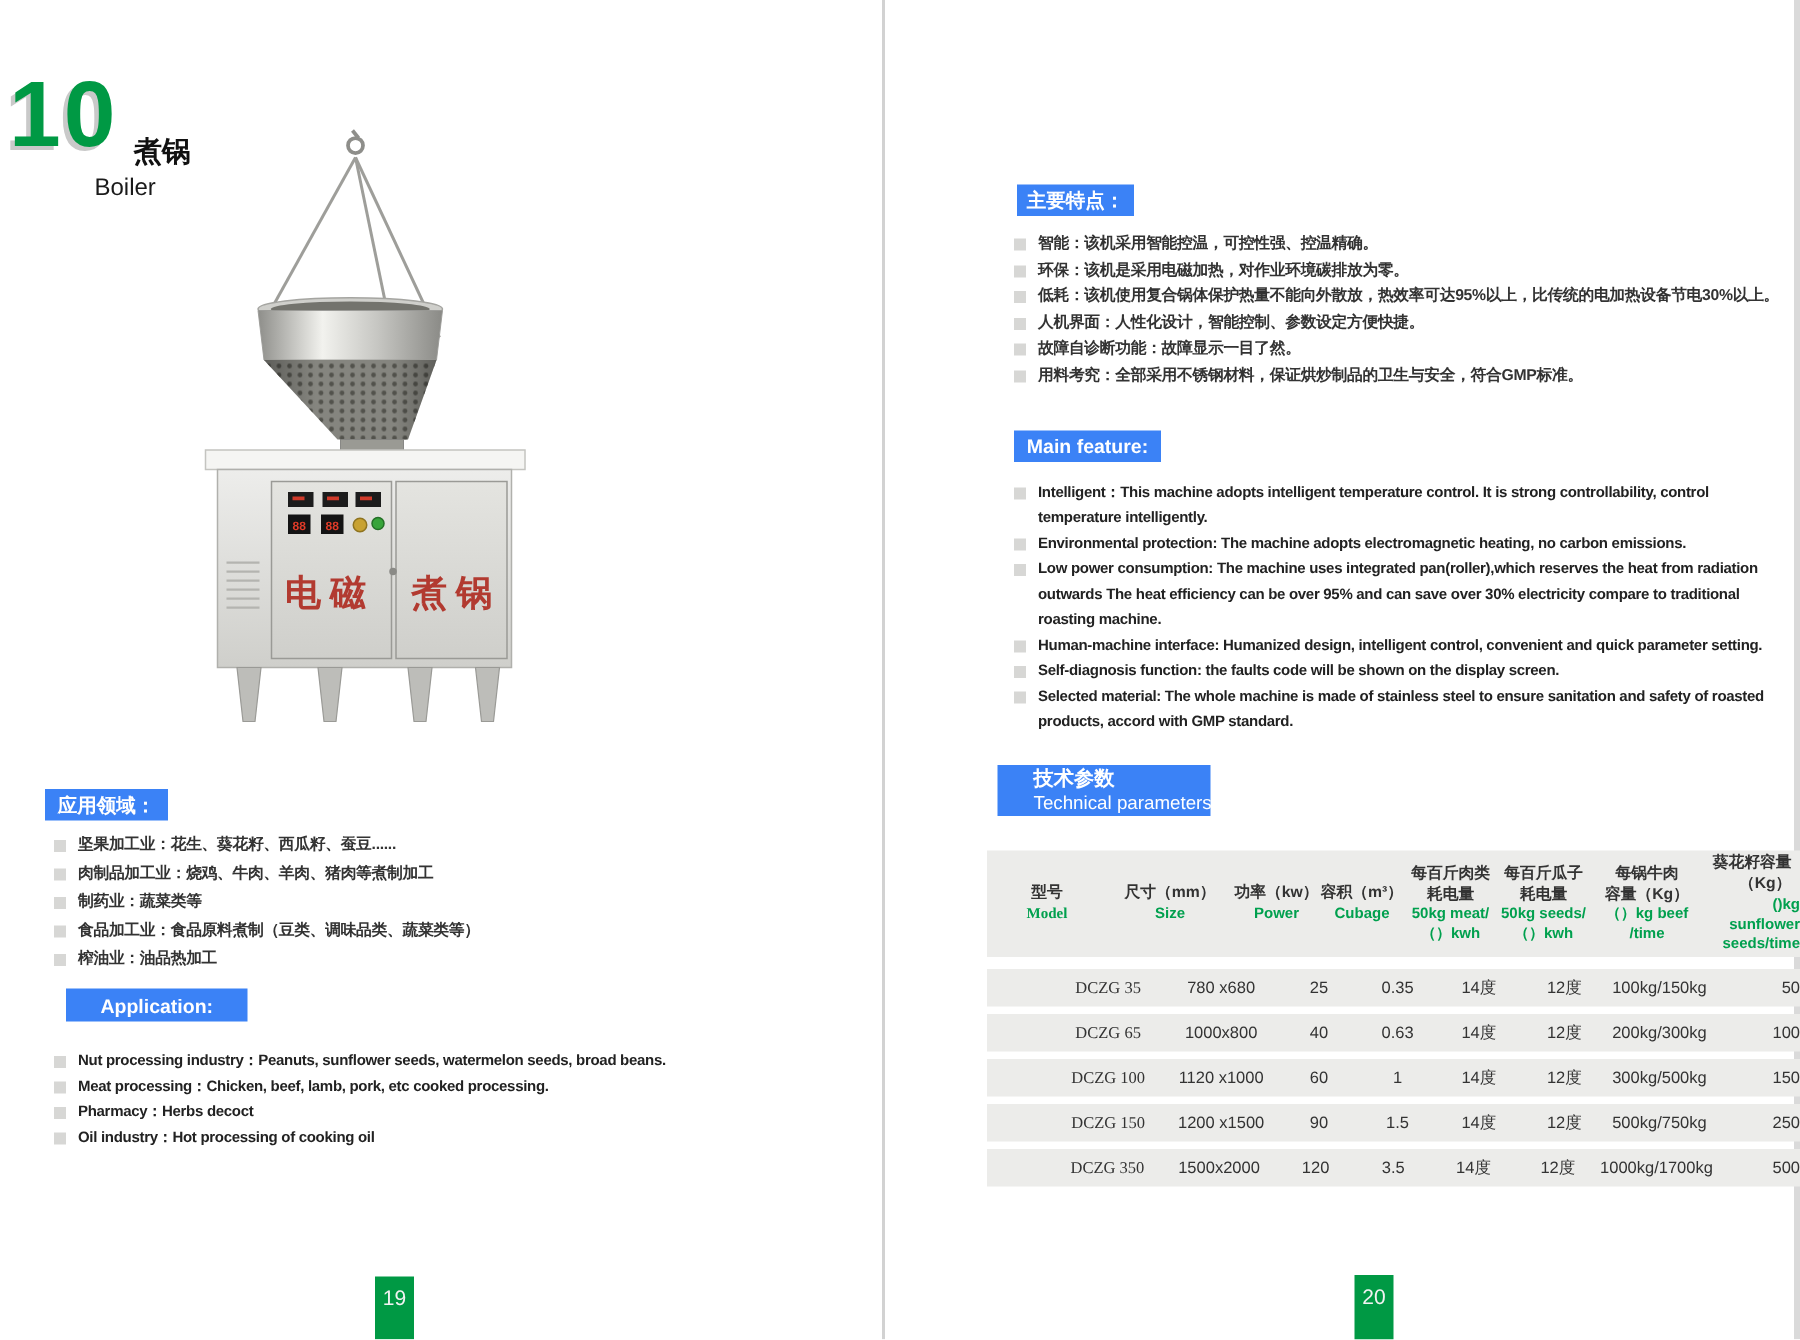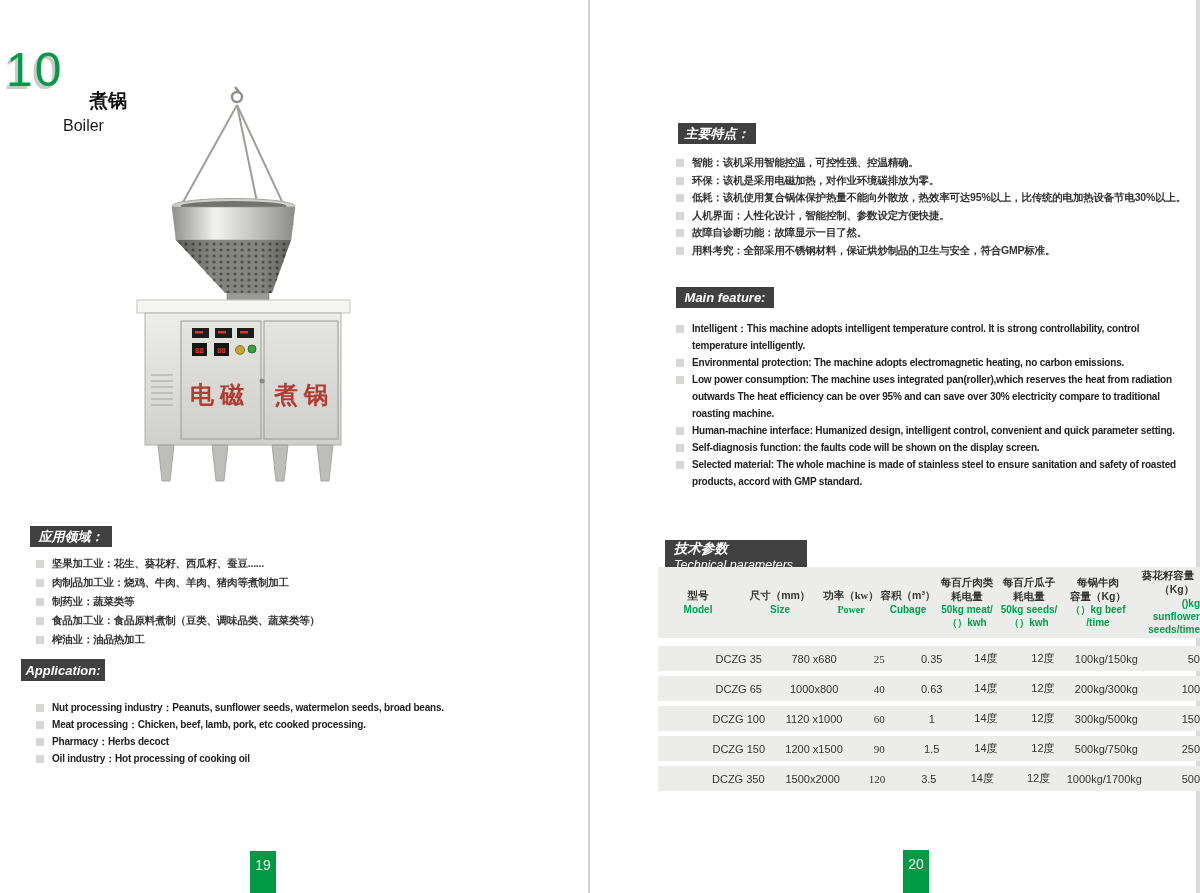--- a/index.html
+++ b/index.html
@@ -2,34 +2,34 @@
 <html><head>
 <meta charset="utf-8">
 <style>
   html,body{margin:0;padding:0;background:#fff;}
   .canvas{position:relative;width:1200px;height:893px;background:#ffffff;overflow:hidden;
           font-family:"Liberation Sans","DejaVu Sans",sans-serif;color:#222;}
   .divider{position:absolute;left:588px;top:0;width:2px;height:893px;background:#d2d2d2;}
   .right-edge{position:absolute;left:1196px;top:0;width:4px;height:893px;background:#dadada;}
 
   
-  .chapter-num{position:absolute;left:6px;top:46px;font-size:48px;font-weight:normal;color:#009944;
+  .chapter-num{position:absolute;left:6px;top:46px;font-size:62px;font-weight:bold;color:#009944;
                letter-spacing:2px;text-shadow:-3px 3px 0 #c9c9c9;line-height:1;}
   .title-zh{position:absolute;left:89px;top:88px;font-size:19px;font-weight:bold;color:#111;}
   .title-en{position:absolute;left:63px;top:117px;font-size:16px;color:#1a1a1a;font-weight:500;}
 
   
-  .sec-box{position:absolute;background:#404040;color:#fff;font-weight:bold;font-size:13px;
-           display:flex;align-items:center;justify-content:center;white-space:nowrap;font-style:italic;}
+  .sec-box{position:absolute;background:#3b82f6;color:#fff;font-weight:bold;font-size:13px;
+           display:flex;align-items:center;justify-content:center;white-space:nowrap;}
   .box-app-zh{left:30px;top:526px;width:82px;height:21px;}
-  .box-app-en{left:21px;top:659px;width:84px;height:22px;}
+  .box-app-en{left:44px;top:659px;width:121px;height:22px;}
   .box-feat-zh{left:678px;top:123px;width:78px;height:21px;}
   .box-feat-en{left:676px;top:287px;width:98px;height:21px;}
-  .box-tech{left:665px;top:540px;width:142px;height:34px;flex-direction:column;
-            align-items:flex-start;justify-content:center;padding-left:9px;box-sizing:border-box;}
+  .box-tech{left:665px;top:510px;width:142px;height:34px;flex-direction:column;
+            align-items:flex-start;justify-content:center;padding-left:24px;box-sizing:border-box;}
   .box-tech .l1{font-size:13.5px;font-weight:bold;line-height:1.2;}
   .box-tech .l2{font-size:12.5px;font-weight:normal;line-height:1.2;}
 
   
   .list{position:absolute;}
   .li{display:flex;align-items:flex-start;}
   .bullet{width:8px;height:8px;background:#d7d7d5;flex:none;margin-right:8px;margin-top:3px;}
   .zh-list .li{line-height:13px;margin-bottom:6px;font-size:10.5px;color:#333;
                letter-spacing:-0.2px;white-space:nowrap;font-weight:bold;}
   .zh-list.feat .li{margin-bottom:4.5px;}
@@ -42,21 +42,21 @@
 
   
   .tech-table{position:absolute;left:658px;top:567px;width:542px;}
   .thead{height:71px;background:#ececea;display:flex;align-items:center;}
   .th{display:flex;flex-direction:column;justify-content:center;align-items:center;text-align:center;}
   .th .hzh{font-weight:bold;font-size:10.5px;color:#333;white-space:pre-line;line-height:1.3;}
   .th .hen{font-size:10px;font-weight:bold;color:#00a04e;white-space:pre-line;line-height:1.3;}
   .trow{height:25px;margin-top:5px;background:#ececea;display:flex;align-items:center;padding-left:44px;}
   .trow.first{margin-top:8px;}
   .td{font-size:11px;color:#333;text-align:center;}
-  .c1{width:80px;} .c2{width:84px;} .c3{width:58px;font-family:Liberation Serif, serif;} .c4{width:56px;}
+  .c1{width:80px;font-family:Liberation Serif, serif;} .c2{width:84px;} .c3{width:58px;} .c4{width:56px;}
   .c5{width:62px;} .c6{width:62px;} .c7{width:76px;} .c8{width:64px;text-align:right;}
 
   
   .badge{position:absolute;width:26px;background:#009944;color:#f2f2f2;font-size:14px;
          text-align:center;padding-top:6px;box-sizing:border-box;}
   .badge-19{left:250px;top:851px;height:42px;}
   .badge-20{left:903px;top:850px;height:49px;}
 
   
   .machine{position:absolute;left:120px;top:85px;width:255px;height:405px;}

